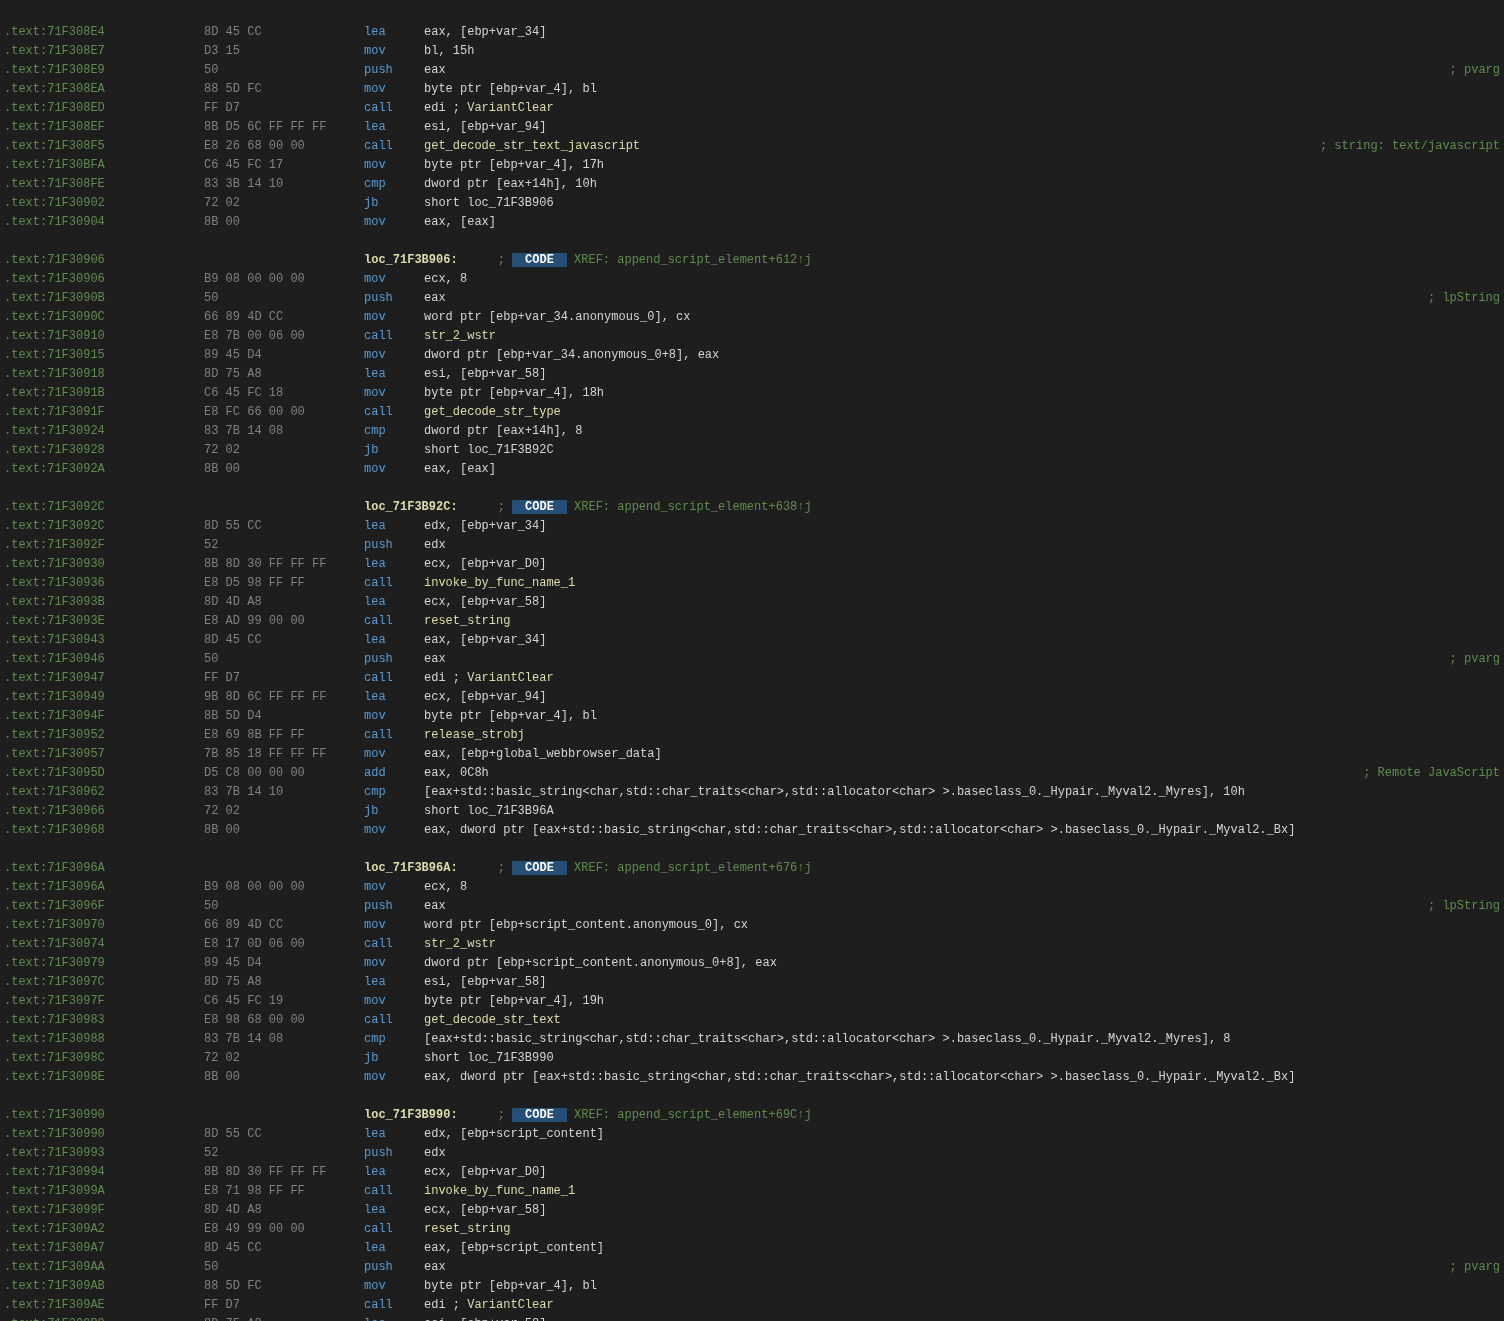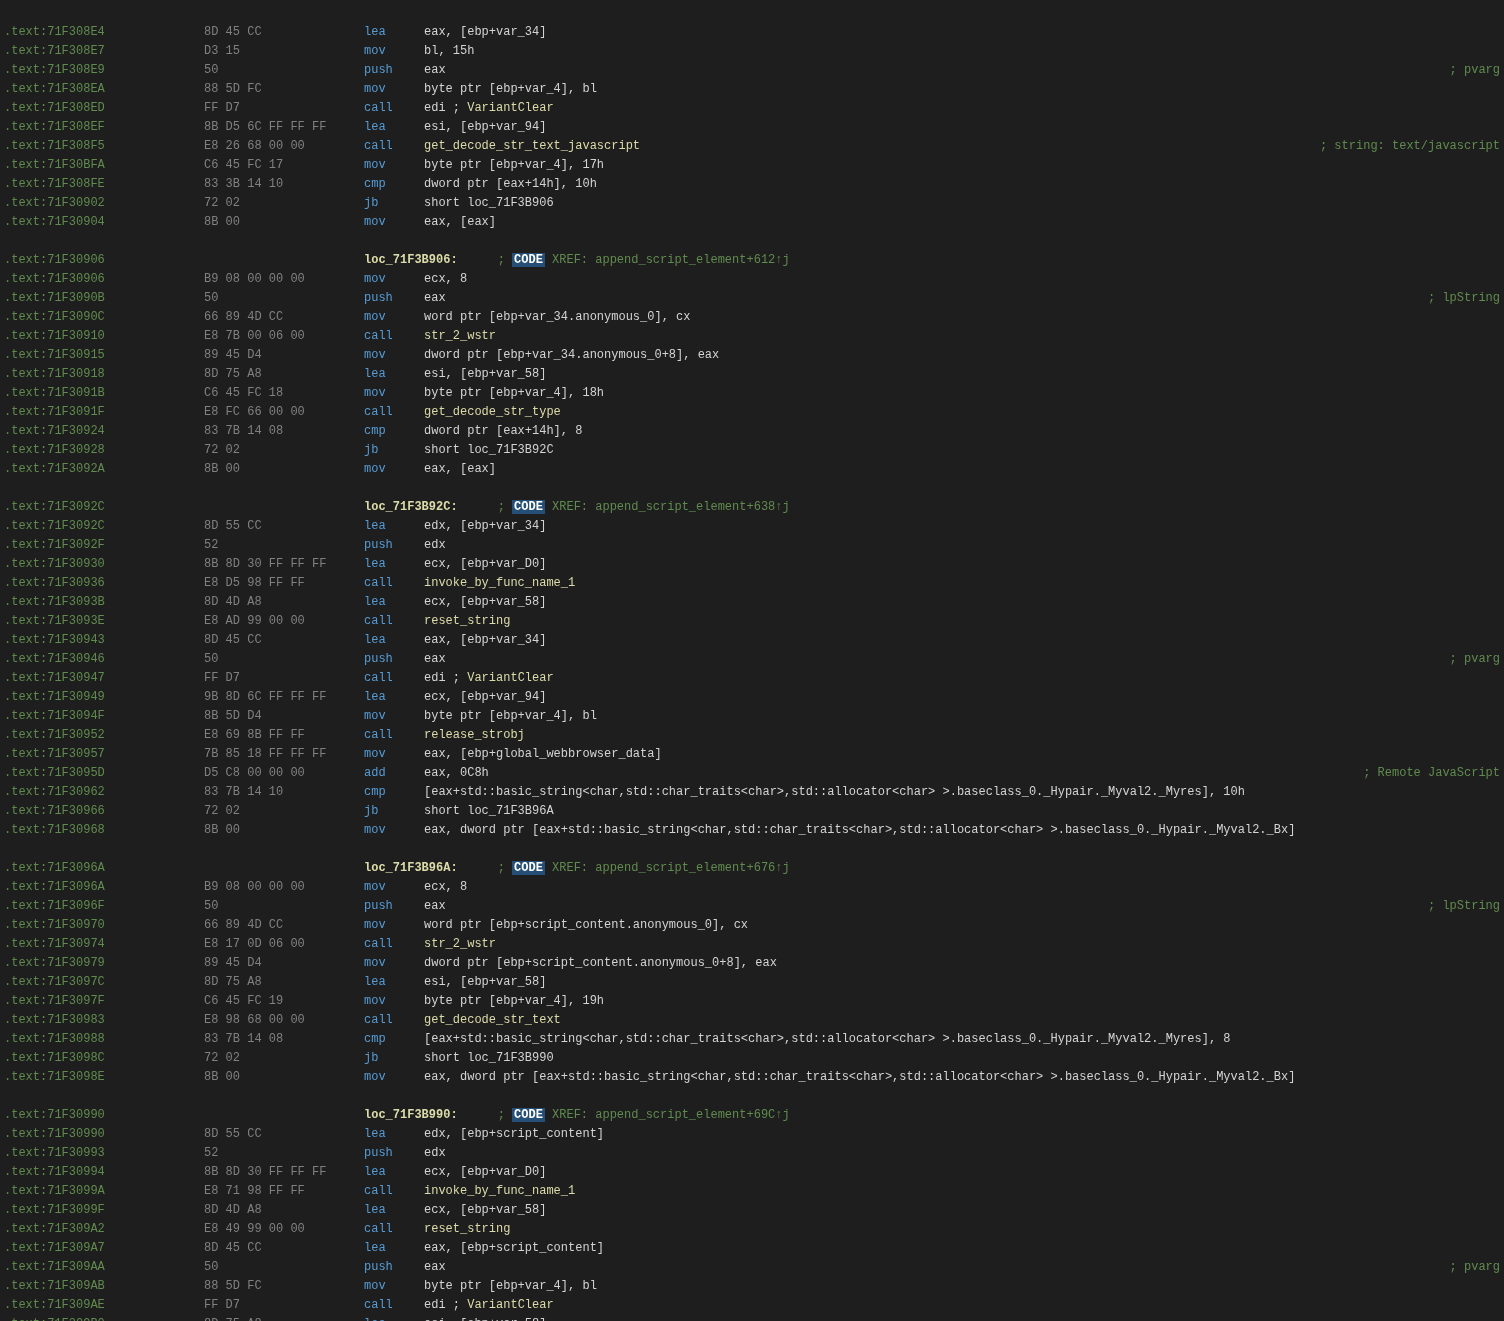--- a/index.html
+++ b/index.html
@@ -79,21 +79,21 @@
     }
 
     .cref-comment {
       color: #608b4e;
     }
 
     .highlight-code {
       background-color: #264f78;
       color: #ffffff;
       font-weight: bold;
-      padding: 0 2px;
+      padding: 0 13px;
     }
 
     .empty-line {
       min-height: 19px;
     }
   </style>
 </head>
 <body>
 
 <div class="disasm-container">

